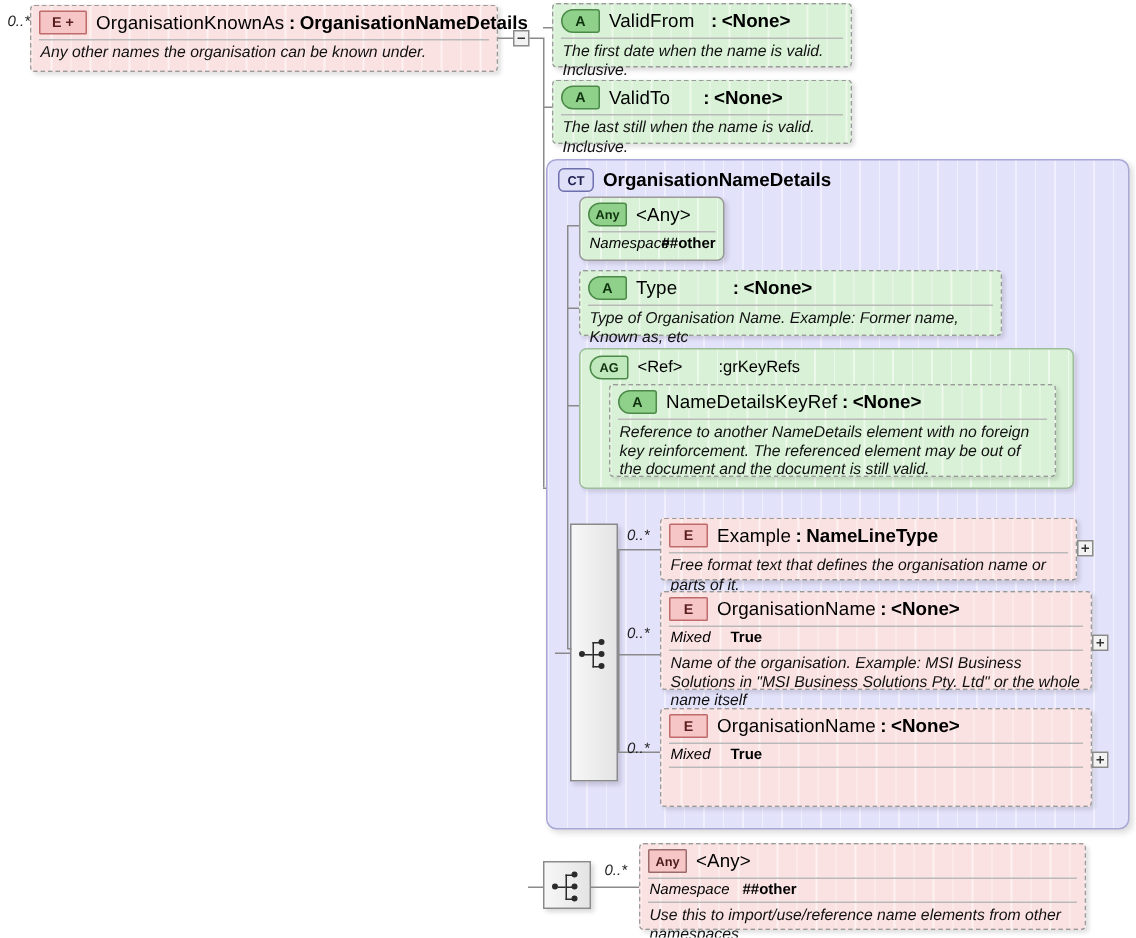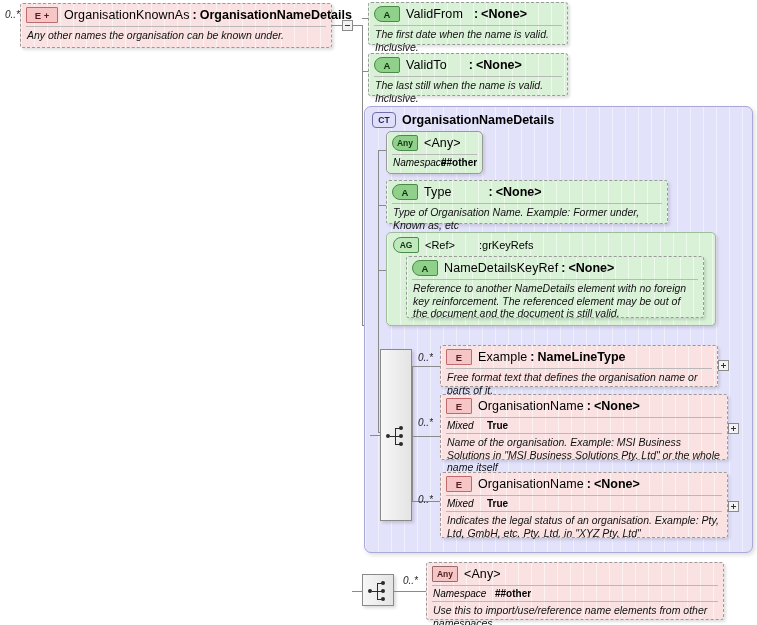--- a/index.html
+++ b/index.html
@@ -182,21 +182,21 @@
   </div>
 
   <div class="node at" style="left:386px;top:180px;width:282px;height:44px;">
     <div class="hdr">
       <span class="ic ic-a">A</span>
       <span class="name">Type</span>
       <span class="sep" style="margin-left:34px;">:</span>
       <span class="type">&lt;None&gt;</span>
     </div>
     <div class="rowline"></div>
-    <div class="doc">Type of Organisation Name. Example: Former under, Known as, etc</div>
+    <div class="doc">Type of Organisation Name. Example: Former name, Known as, etc</div>
   </div>
 
   <div class="ag" style="left:386px;top:232px;width:330px;height:94px;">
     <div class="aghdr">
       <span class="ic ic-ag">AG</span>
       <span class="name">&lt;Ref&gt;</span>
       <span class="sep" style="margin-left:24px;">:</span>
       <span class="type">grKeyRefs</span>
     </div>
   </div>
@@ -271,21 +271,20 @@
       <span class="name">OrganisationName</span>
       <span class="sep">:</span>
       <span class="type">&lt;None&gt;</span>
     </div>
     <div class="rowline"></div>
     <div class="prop">
       <span class="pk" style="min-width:40px;">Mixed</span>
       <span class="pv">True</span>
     </div>
     <div class="rowline"></div>
-    <div class="doc">Indicates the legal status of an organisation. Example: Pty, Ltd, GmbH, etc. Pty. Ltd. in "XYZ Pty. Ltd"</div>
   </div>
   <div class="tog plus" style="left:728px;top:501px;"></div>
 
   <div class="ln lnh" style="left:352px;top:591px;width:10px;"></div>
   <div class="seq" style="left:362px;top:574px;width:32px;height:32px;">
     <div class="seqicon" style="left:5px;top:6px;width:22px;height:20px;">
       <span class="dot" style="left:0px;top:8px;"></span>
       <span class="bar" style="left:4px;top:10px;width:5px;height:1px;"></span>
       <span class="bar" style="left:9px;top:2px;width:1px;height:17px;"></span>
       <span class="bar" style="left:9px;top:2px;width:5px;height:1px;"></span>

